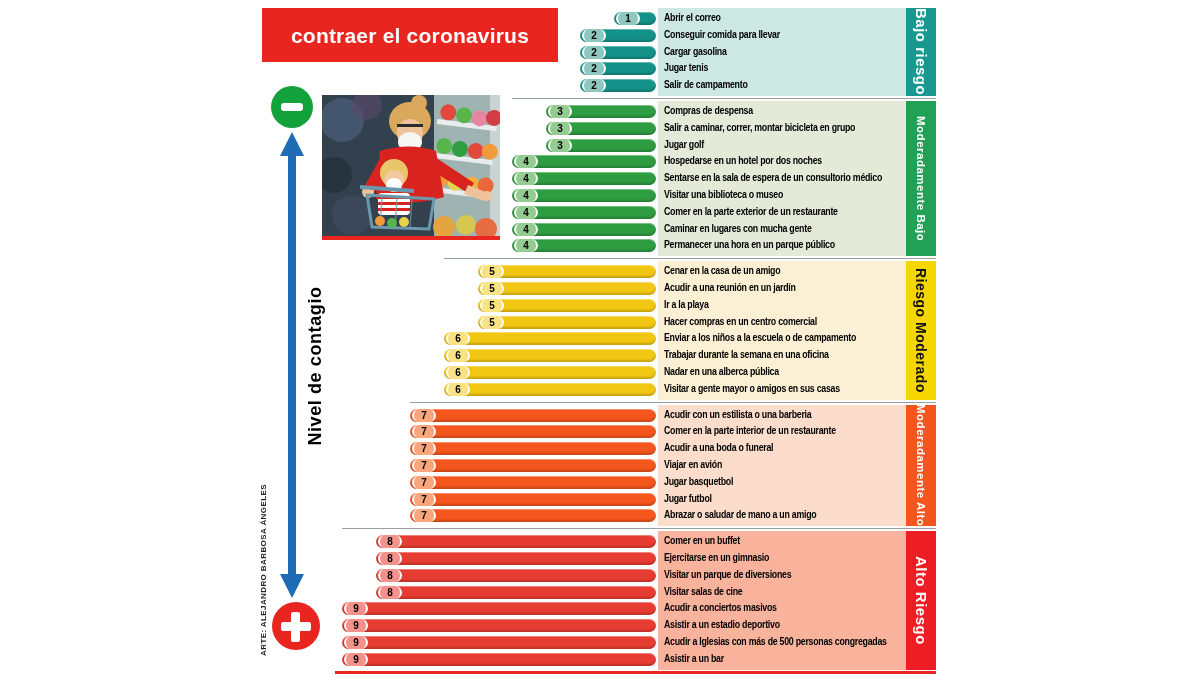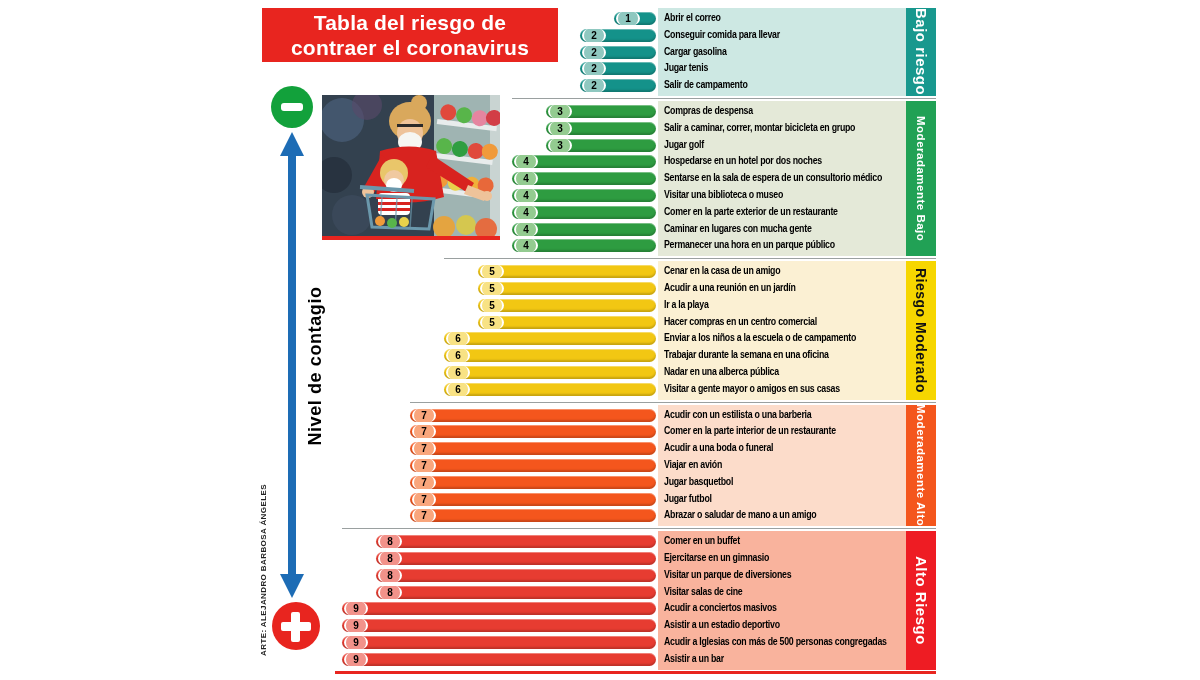--- a/index.html
+++ b/index.html
@@ -301,21 +301,20 @@
           <div class="bar" style="width: 314px; background: rgb(231, 60, 49);">
             <span class="cap" style="background: rgb(242, 146, 138);">9</span>
           </div>
           <div class="lbl">Asistir a un bar</div>
         </div>
       </div>
       <div class="bottom-line" style="top: 670.6px; left: 335px; width: 601px; background: rgb(232, 37, 31);"></div>
     </div>
 
   <div class="title-box">
-    <span>Tabla del riesgo de</span>
     <span>contraer el coronavirus</span>
   </div>
 
   <div class="photo">
     <svg width="178" height="141" viewBox="0 0 178 141">
       <rect width="178" height="141" fill="#33414f"></rect>
       <circle cx="20" cy="25" r="22" fill="#4a5f7a" opacity=".7"></circle>
       <circle cx="45" cy="10" r="15" fill="#5a4a6a" opacity=".6"></circle>
       <circle cx="12" cy="80" r="18" fill="#26303c" opacity=".8"></circle>
       <circle cx="30" cy="120" r="20" fill="#3d4c5e" opacity=".7"></circle>

